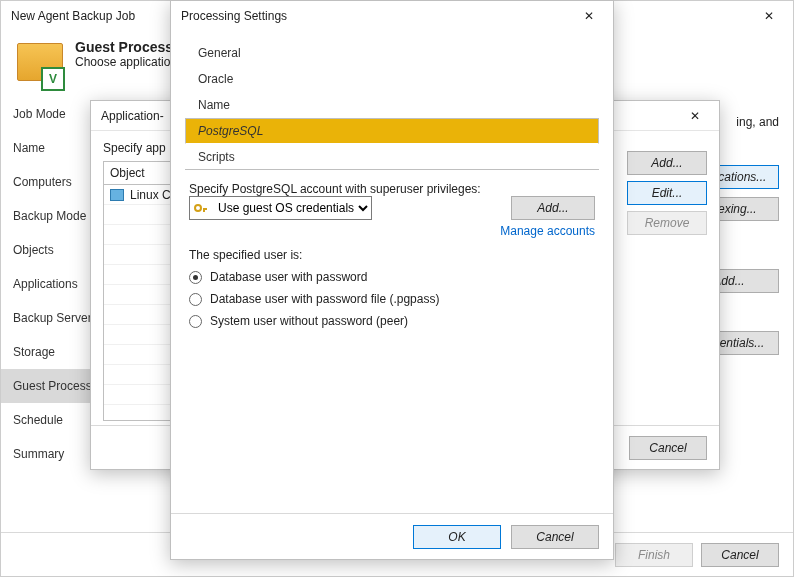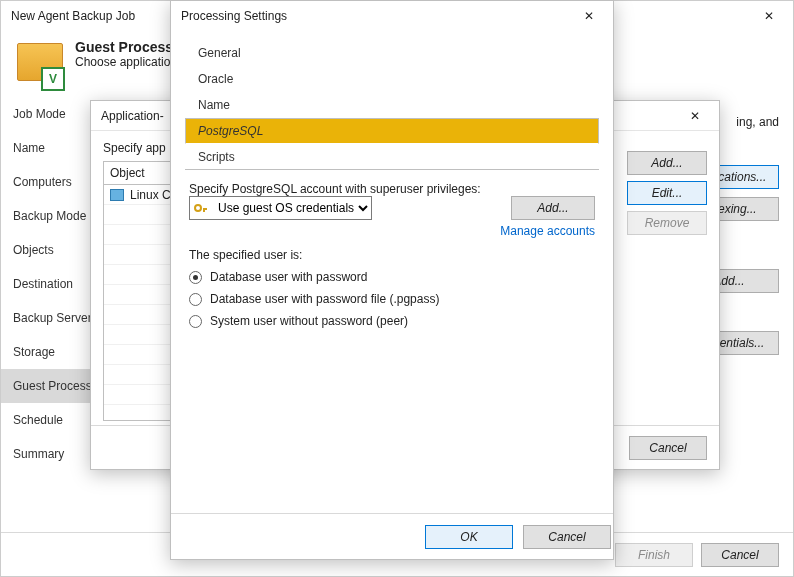--- a/index.html
+++ b/index.html
@@ -45,21 +45,21 @@
     #ps .content { padding:12px 18px; }
     #ps .cred { display:flex; align-items:center; gap:8px; margin-top:0; }
     #ps select.credsel { flex:1; height:24px; border:1px solid #7a7a7a; padding-left:24px; background:#fff; }
     .keywrap { position:relative; flex:1; }
     .keywrap .key { position:absolute; left:4px; top:4px; width:16px; height:16px; pointer-events:none; }
     .link { color:#0066cc; text-align:right; margin-top:4px; }
     .radios { margin-top:4px; }
     .radio { display:flex; align-items:center; gap:8px; height:22px; }
     .radio .r { width:13px; height:13px; border:1px solid #666; border-radius:50%; display:flex; align-items:center; justify-content:center; }
     .radio .r .dot { width:5px; height:5px; background:#333; border-radius:50%; }
-    #ps .footer { position:absolute; left:0; right:0; bottom:0; height:46px; border-top:1px solid #d9d9d9; display:flex; align-items:center; justify-content:flex-end; gap:10px; padding:0 2px; }
+    #ps .footer { position:absolute; left:0; right:0; bottom:0; height:46px; border-top:1px solid #d9d9d9; display:flex; align-items:center; justify-content:flex-end; gap:10px; padding:0 14px; }
   </style>
 </head>
 <body>
 
 <div id="wiz" class="win">
   <div class="titlebar">
     <span>New Agent Backup Job</span>
     <div class="x">✕</div>
   </div>
   <div class="head">
@@ -71,21 +71,21 @@
       <div><b>Guest Processing</b></div>
       <div>Choose application</div>
     </div>
   </div>
   <div class="sidebar" id="wiz-steps">
       <div class="step">Job Mode</div>
       <div class="step">Name</div>
       <div class="step">Computers</div>
       <div class="step">Backup Mode</div>
       <div class="step">Objects</div>
-      <div class="step">Destination</div>
+      <div class="step">Applications</div>
       <div class="step">Backup Server</div>
       <div class="step">Storage</div>
       <div class="step active">Guest Processing</div>
       <div class="step">Schedule</div>
       <div class="step">Summary</div>
     </div>
   <div class="rightp">ing, and</div>
   <div class="rightcol" id="wiz-rbtns">
       <span class="btn blue" style="width: 100px;">Applications...</span>
       <span class="btn" style="width: 100px;">Indexing...</span>

